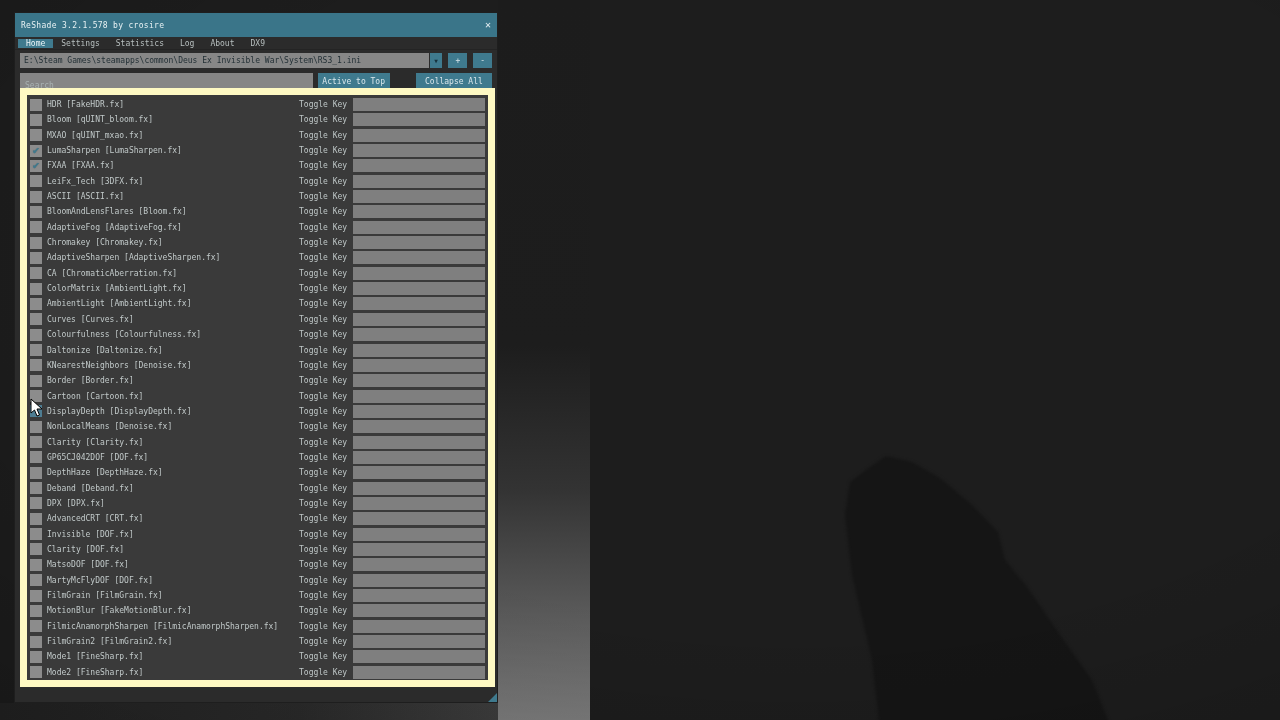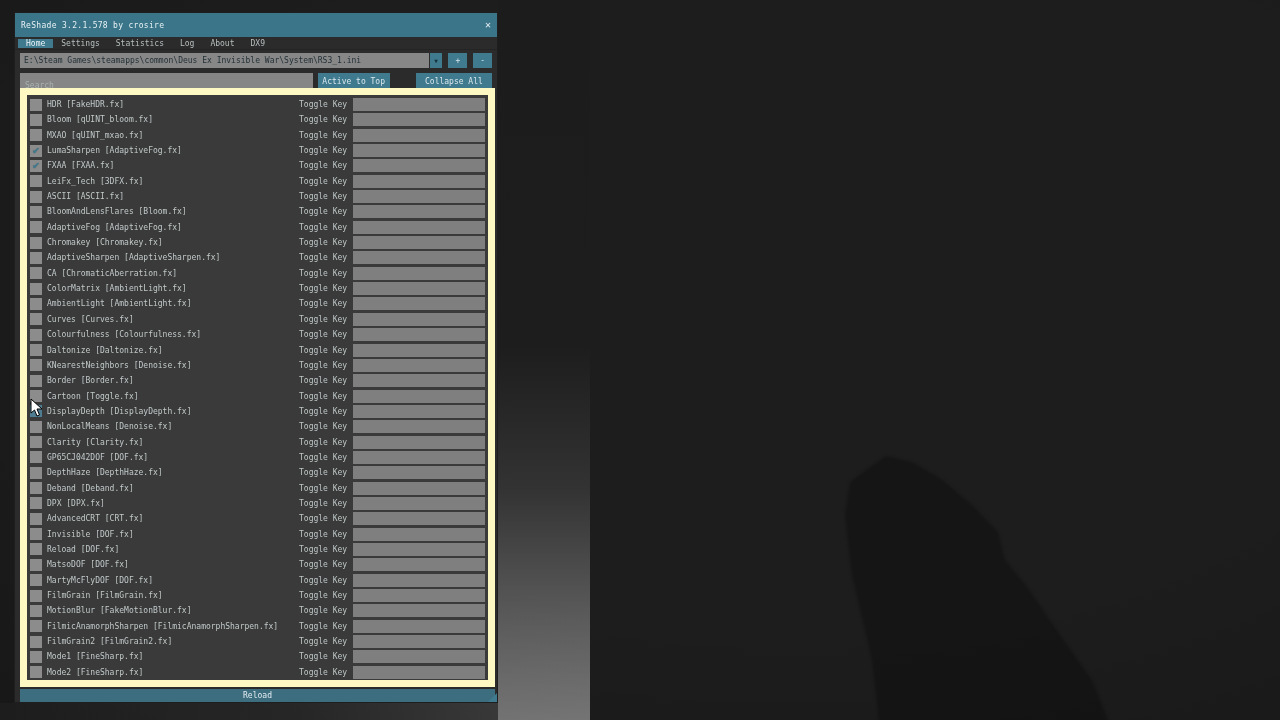--- a/index.html
+++ b/index.html
@@ -138,21 +138,21 @@
       
     </div>
     <span class="effect-label">MXAO [qUINT_mxao.fx]</span>
     <span class="toggle-key">Toggle Key</span>
     <div class="key-field"></div>
   </div>
       <div class="effect-row">
     <div class="cb checked">
       <span class="check-glyph">✔</span>
     </div>
-    <span class="effect-label">LumaSharpen [AdaptiveFog.fx]</span>
+    <span class="effect-label">LumaSharpen [LumaSharpen.fx]</span>
     <span class="toggle-key">Toggle Key</span>
     <div class="key-field"></div>
   </div>
       <div class="effect-row">
     <div class="cb checked">
       <span class="check-glyph">✔</span>
     </div>
     <span class="effect-label">FXAA [FXAA.fx]</span>
     <span class="toggle-key">Toggle Key</span>
     <div class="key-field"></div>
@@ -266,21 +266,21 @@
       
     </div>
     <span class="effect-label">Border [Border.fx]</span>
     <span class="toggle-key">Toggle Key</span>
     <div class="key-field"></div>
   </div>
       <div class="effect-row">
     <div class="cb">
       
     </div>
-    <span class="effect-label">Cartoon [Toggle.fx]</span>
+    <span class="effect-label">Cartoon [Cartoon.fx]</span>
     <span class="toggle-key">Toggle Key</span>
     <div class="key-field"></div>
   </div>
       <div class="effect-row">
     <div class="cb hovered">
       
     </div>
     <span class="effect-label">DisplayDepth [DisplayDepth.fx]</span>
     <span class="toggle-key">Toggle Key</span>
     <div class="key-field"></div>
@@ -346,21 +346,21 @@
       
     </div>
     <span class="effect-label">Invisible [DOF.fx]</span>
     <span class="toggle-key">Toggle Key</span>
     <div class="key-field"></div>
   </div>
       <div class="effect-row">
     <div class="cb">
       
     </div>
-    <span class="effect-label">Reload [DOF.fx]</span>
+    <span class="effect-label">Clarity [DOF.fx]</span>
     <span class="toggle-key">Toggle Key</span>
     <div class="key-field"></div>
   </div>
       <div class="effect-row">
     <div class="cb">
       
     </div>
     <span class="effect-label">MatsoDOF [DOF.fx]</span>
     <span class="toggle-key">Toggle Key</span>
     <div class="key-field"></div>
@@ -427,19 +427,18 @@
     </div>
     <span class="effect-label">FilmicPass [FilmicPass.fx]</span>
     <span class="toggle-key">Toggle Key</span>
     <div class="key-field"></div>
   </div>
       <div class="scrollbar-track">
       <div class="scrollbar-thumb"></div>
     </div>
   </div>
 
-  <div class="reload-btn">Reload</div>
   <div class="resize-grip"></div>
 </div>
 
 <svg id="mouse-cursor" width="14" height="20" viewBox="0 0 14 20">
   <polygon points="1,1 1,15 4.5,12 7,18 9.5,17 7,11 12,11" fill="#ffffff" stroke="#000000" stroke-width="1"></polygon>
 </svg>
 
 </body></html>

